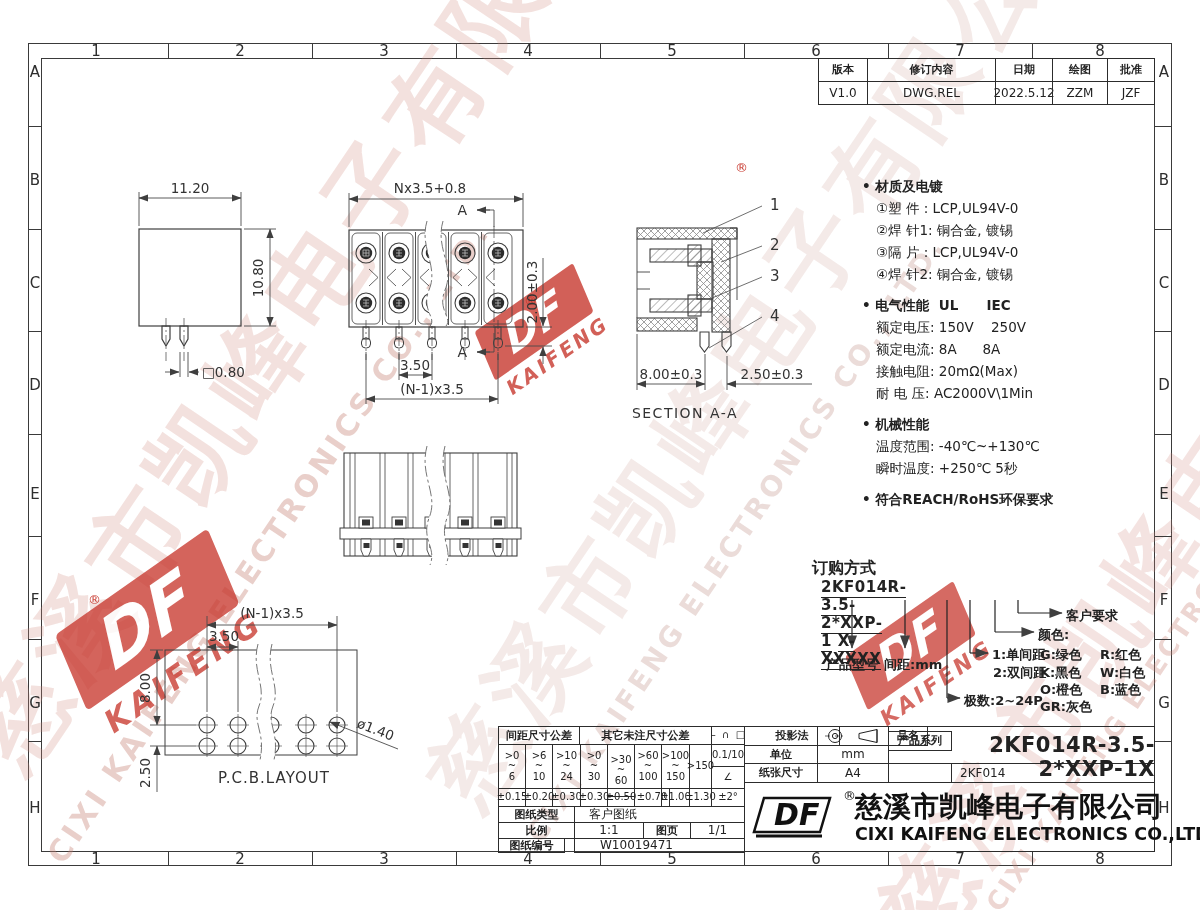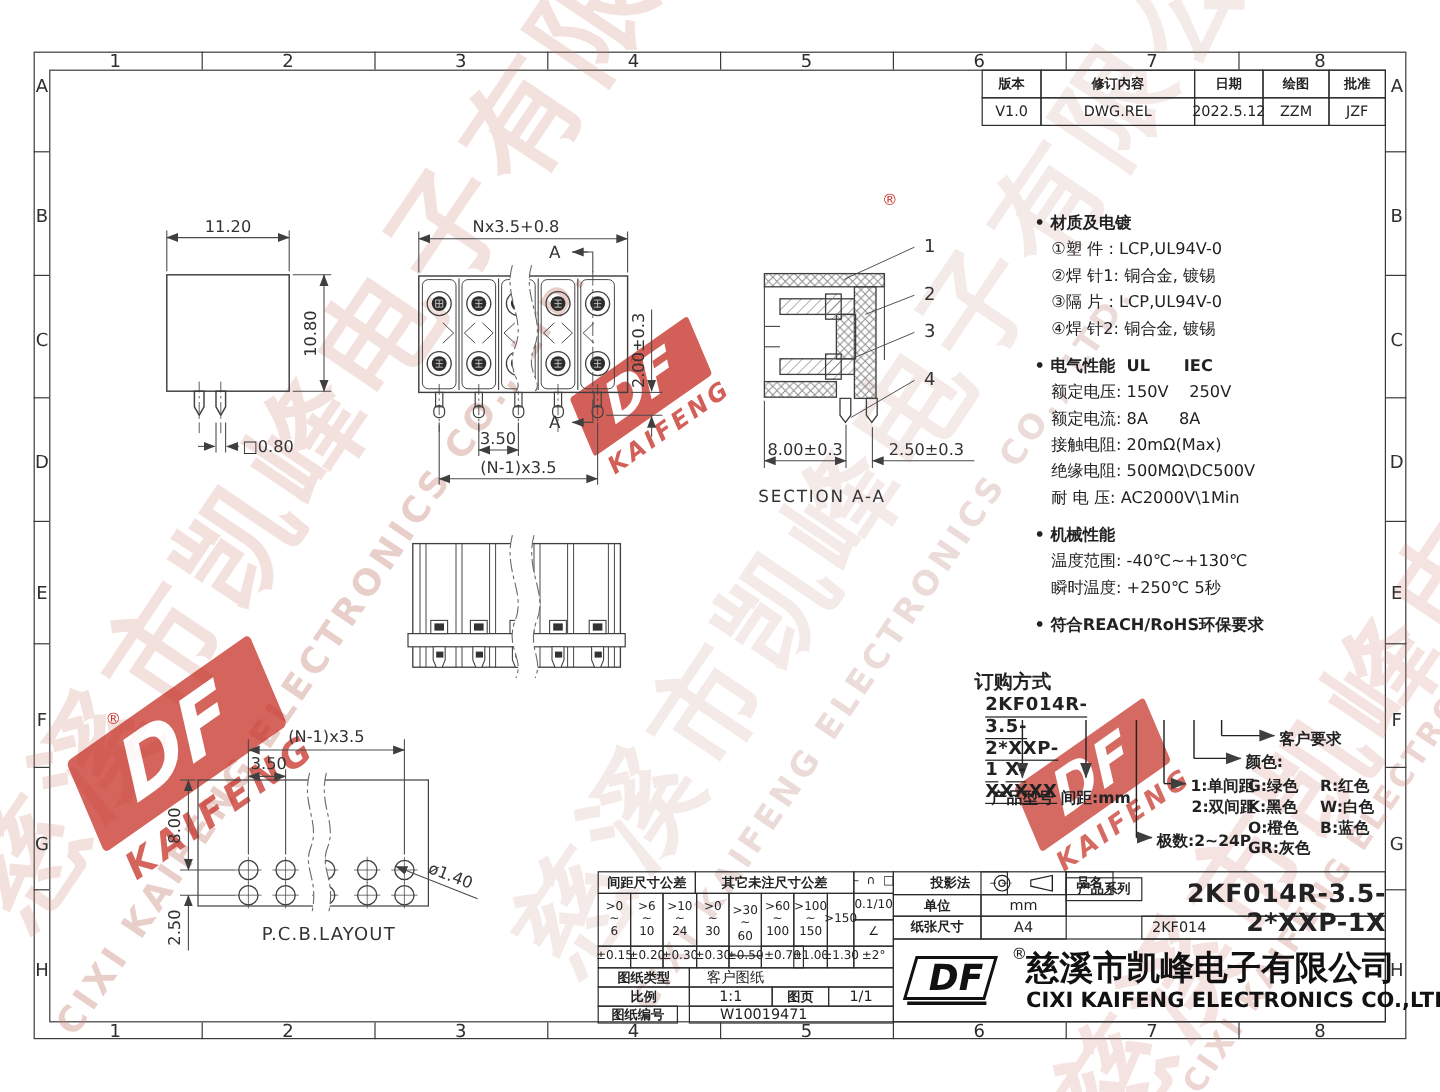--- a/index.html
+++ b/index.html
@@ -142,21 +142,20 @@
     <div class="note-title">材质及电镀</div>
     <div class="note-line">①塑 件 : LCP,UL94V-0</div>
     <div class="note-line">②焊 针1: 铜合金, 镀锡</div>
     <div class="note-line">③隔 片 : LCP,UL94V-0</div>
     <div class="note-line">④焊 针2: 铜合金, 镀锡</div>
     <div style="height:9px"></div>
     <div class="note-title">电气性能  UL      IEC</div>
     <div class="note-line">额定电压: 150V    250V</div>
     <div class="note-line">额定电流: 8A      8A</div>
     <div class="note-line">接触电阻: 20mΩ(Max)</div>
-    <div class="note-line">绝缘电阻: 500MΩ\DC500V</div>
     <div class="note-line">耐 电 压: AC2000V\1Min</div>
     <div style="height:9px"></div>
     <div class="note-title">机械性能</div>
     <div class="note-line">温度范围: -40℃~+130℃</div>
     <div class="note-line">瞬时温度: +250℃ 5秒</div>
     <div style="height:9px"></div>
     <div class="note-title">符合REACH/RoHS环保要求</div>
   </div>
 
   <div class="abs" style="left:0;top:0;z-index:5">

